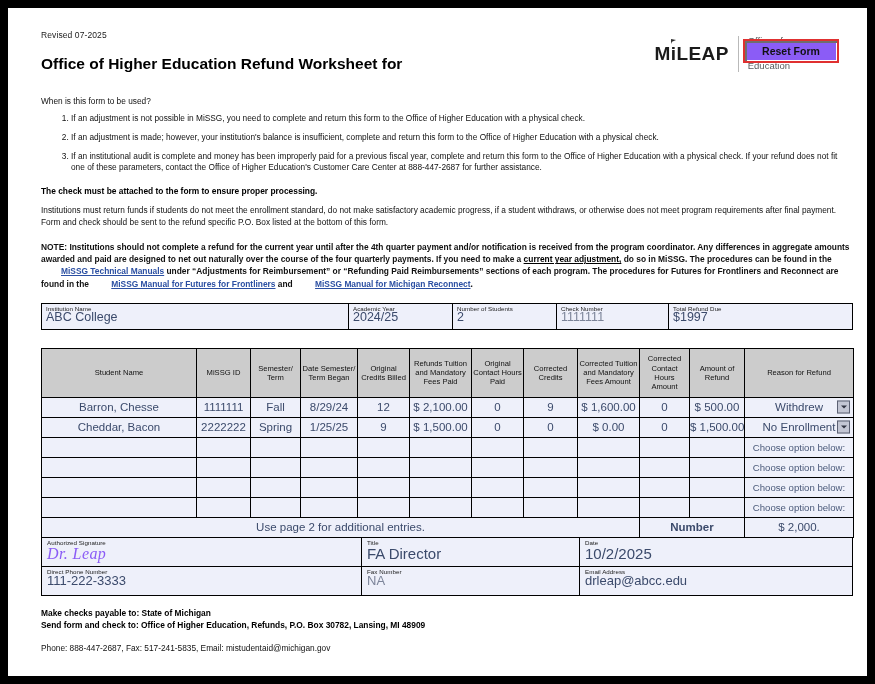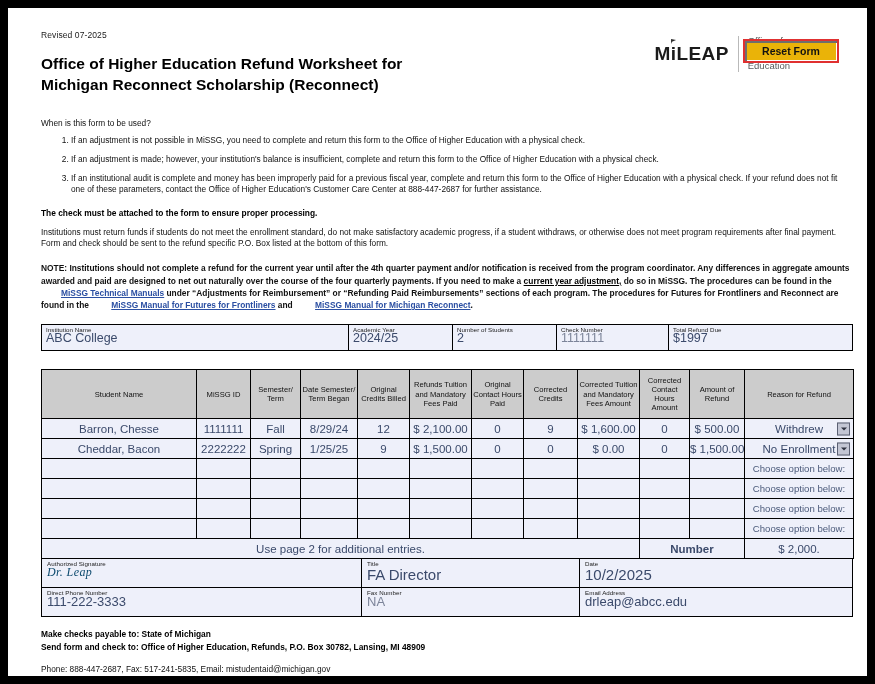--- a/index.html
+++ b/index.html
@@ -46,21 +46,21 @@
     background:#2b2b2b;
     clip-path:polygon(0 0,100% 22%,20% 55%,0 100%);
   }
   .brand-div { width:1px; height:36px; background:#b9b9b9; }
   .brand-sub {
     font-size:9.5px; color:#58595b; line-height:1.33;
   }
   .reset-btn {
     position:absolute; right:14px; top:9px;
     width:96px; height:24px;
-    background:#eab308;
+    background:#8b5cf6;
     border:2px solid #e03030;
     box-shadow:2px 2px 0 #6e6e6e inset, -1px -1px 0 #ffffff inset;
     font-size:10.5px; font-weight:bold; color:#111;
     display:flex; align-items:center; justify-content:center;
     cursor:pointer;
     margin-left:12px;
   }
 
   
   .q { margin-top:22px; font-size:8.3px; color:#111; }
@@ -166,41 +166,40 @@
   .sigtable td {
     border:1px solid #000;
     background:#eef0fa;
     padding:1px 0 0 5px;
     height:29px;
     vertical-align:top;
   }
   .sig-val { font-size:15px; color:#3b4a6b; line-height:1.15; margin-top:-1px; }
   .sig-val.script {
     font-family:"Liberation Serif", serif;
-    font-style:italic; font-size:12px; color:#0c4a6e;
+    font-style:italic; font-size:16px; color:#8b5cf6;
     letter-spacing:.4px;
   }
   .sig-val.small { font-size:13px; }
   .sig-val.gray { color:#7c8499; }
 
   
   .foot { margin-top:11px; font-size:8.4px; font-weight:bold; color:#000; line-height:1.5; }
   .foot2 { margin-top:11px; font-size:8.3px; color:#111; }
 </style>
 </head>
 <body>
 
 <div id="page">
  <div class="inner">
 
   <div class="revised">Revised 07-2025</div>
 
   <div class="title-block">
     <div>Office of Higher Education Refund Worksheet for</div>
-    <div>Michigan Reconnect Scholarship (Reconnect)</div>
   </div>
 
   <div class="brand">
     <div class="logo-mileap">
       <span>MiLEAP</span>
       <span class="flag"></span>
     </div>
     <div class="brand-div"></div>
     <div class="brand-sub">
       <div>Office of</div>

